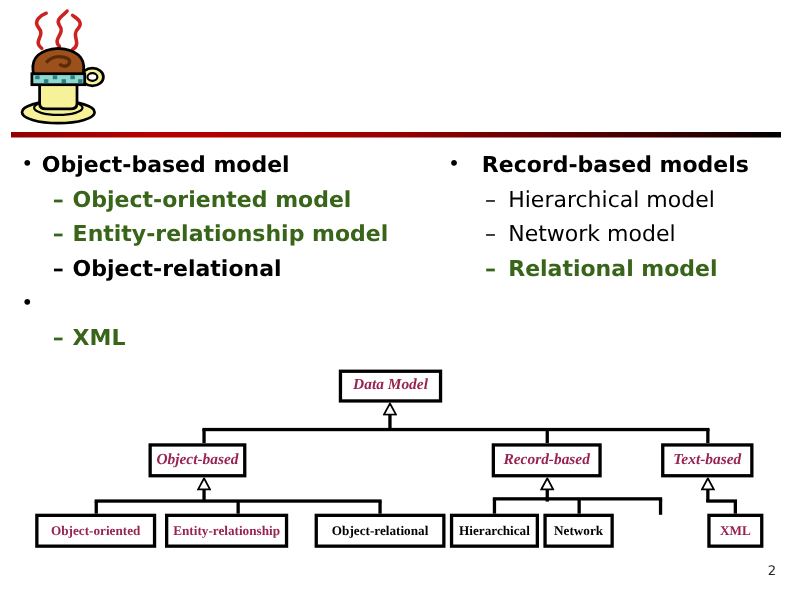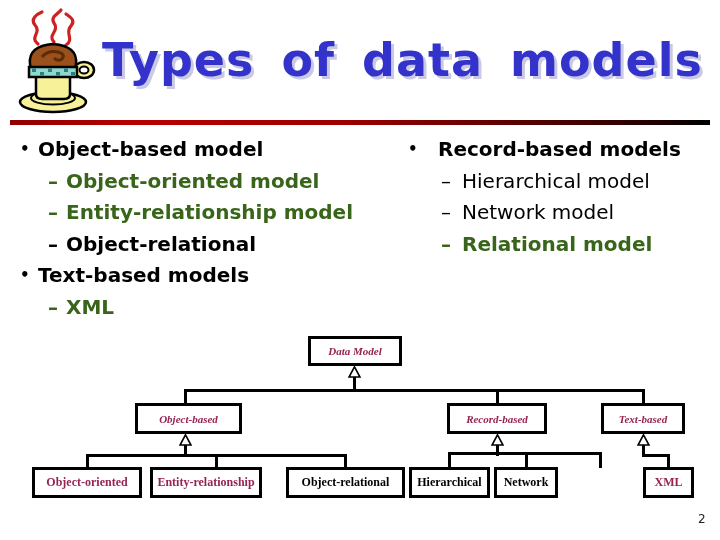--- a/index.html
+++ b/index.html
@@ -28,21 +28,21 @@
   #bul-right .l1 .marker{width:30px;font-size:15px;}
   #bul-right .l2{padding-left:33px;}
   #bul-right .l2 .marker{width:21px;}
   .green{color:#38651a;}
   .thin{font-weight:normal;}
 
   
   .dbox{position:absolute;box-sizing:border-box;height:31px;border:3px solid #000;background:#fff;
         display:flex;align-items:center;justify-content:center;white-space:nowrap;
         font-family:"Liberation Serif",serif;font-weight:bold;color:#962350;}
-  .it{font-style:italic;font-size:11px;}
+  .it{font-style:italic;font-size:14px;}
   .leaf{font-size:12px;}
   .blackt{color:#000;}
   .cline{position:absolute;background:#000;}
   .ah{position:absolute;line-height:0;}
 
   .pagenum{position:absolute;left:698px;top:512px;font-size:12px;color:#222;}
 </style>
 </head>
 <body>
 
@@ -65,21 +65,20 @@
     <g fill="#2a8080">
       <rect x="24" y="62.5" width="4" height="3.5"></rect>
         <rect x="32" y="66" width="4" height="3.5"></rect>
       <rect x="40" y="62.5" width="4" height="3.5"></rect>
         <rect x="48" y="66" width="4" height="3.5"></rect>
       <rect x="56" y="62.5" width="4" height="3.5"></rect>
         <rect x="63" y="66" width="4" height="3.5"></rect>
     </g>
   </svg>
 
-  <div class="title">Types of data models</div>
   <div class="rule"></div>
 
   <div class="bullets" id="bul-left">
     <div class="brow l1">
         <span class="marker">•</span>
         <span>Object-based model</span>
       </div>
     <div class="brow l2 green">
         <span class="marker">–</span>
         <span>Object-oriented model</span>
@@ -87,21 +86,20 @@
     <div class="brow l2 green">
         <span class="marker">–</span>
         <span>Entity-relationship model</span>
       </div>
     <div class="brow l2">
         <span class="marker">–</span>
         <span>Object-relational</span>
       </div>
     <div class="brow l1">
         <span class="marker">•</span>
-        <span>Text-based models</span>
       </div>
     <div class="brow l2 green">
         <span class="marker">–</span>
         <span>XML</span>
       </div>
   </div>
 
   <div class="bullets" id="bul-right">
     <div class="brow l1">
         <span class="marker">•</span>
@@ -125,21 +123,21 @@
 
   <svg class="ah" style="left:348px;top:366px;" width="13" height="12" viewBox="0 0 13 12">
       <polygon points="6.5,0.8 12,11 1,11" fill="#fff" stroke="#000" stroke-width="1.6"></polygon>
     </svg>
   <div class="cline" style="left:353px;top:377px;width:3px;height:14px;"></div>
   <div class="cline" style="left:184px;top:389px;width:461px;height:3px;"></div>
   <div class="cline" style="left:184px;top:390px;width:3px;height:13px;"></div>
   <div class="cline" style="left:496px;top:390px;width:3px;height:13px;"></div>
   <div class="cline" style="left:642px;top:390px;width:3px;height:13px;"></div>
 
-  <div class="dbox it" style="left:135px;top:403px;width:107px;">Object-based</div>
+  <div class="dbox it" style="left:135px;top:403px;width:89px;">Object-based</div>
   <div class="dbox it" style="left:447px;top:403px;width:100px;">Record-based</div>
   <div class="dbox it" style="left:601px;top:403px;width:84px;">Text-based</div>
 
   <svg class="ah" style="left:179px;top:434px;" width="13" height="12" viewBox="0 0 13 12">
       <polygon points="6.5,0.8 12,11 1,11" fill="#fff" stroke="#000" stroke-width="1.6"></polygon>
     </svg>
   <svg class="ah" style="left:491px;top:434px;" width="13" height="12" viewBox="0 0 13 12">
       <polygon points="6.5,0.8 12,11 1,11" fill="#fff" stroke="#000" stroke-width="1.6"></polygon>
     </svg>
   <svg class="ah" style="left:637px;top:434px;" width="13" height="12" viewBox="0 0 13 12">

